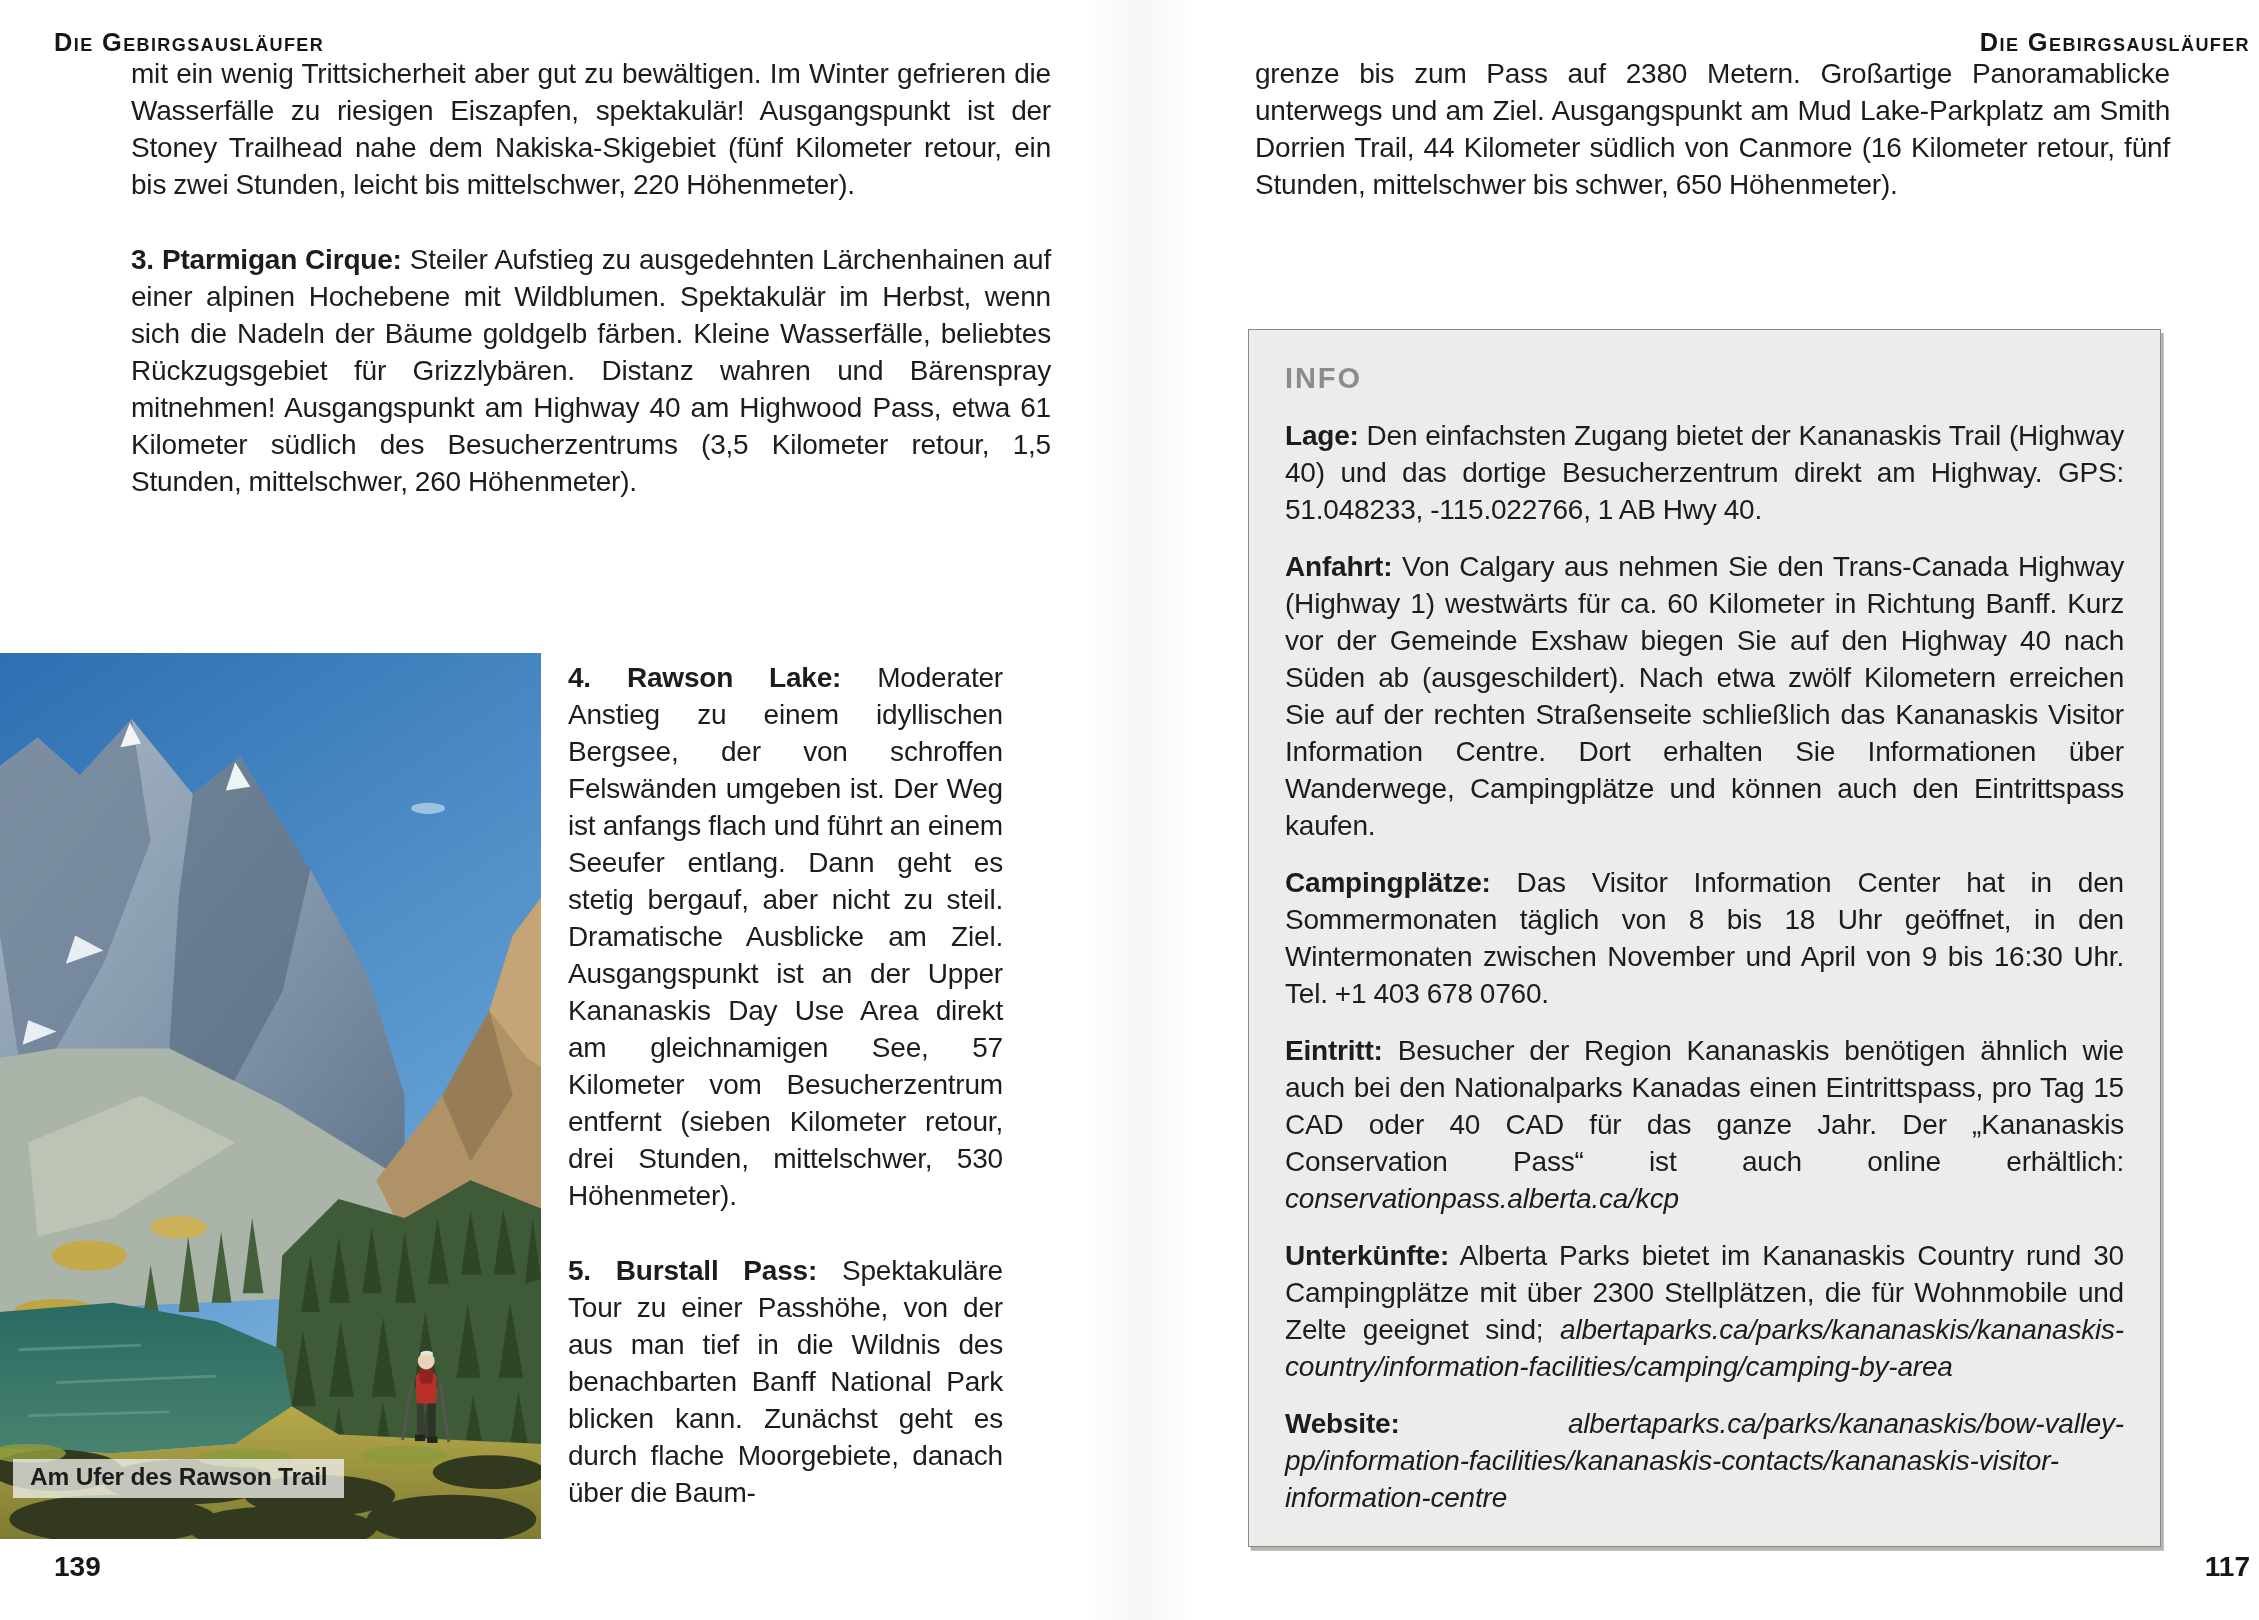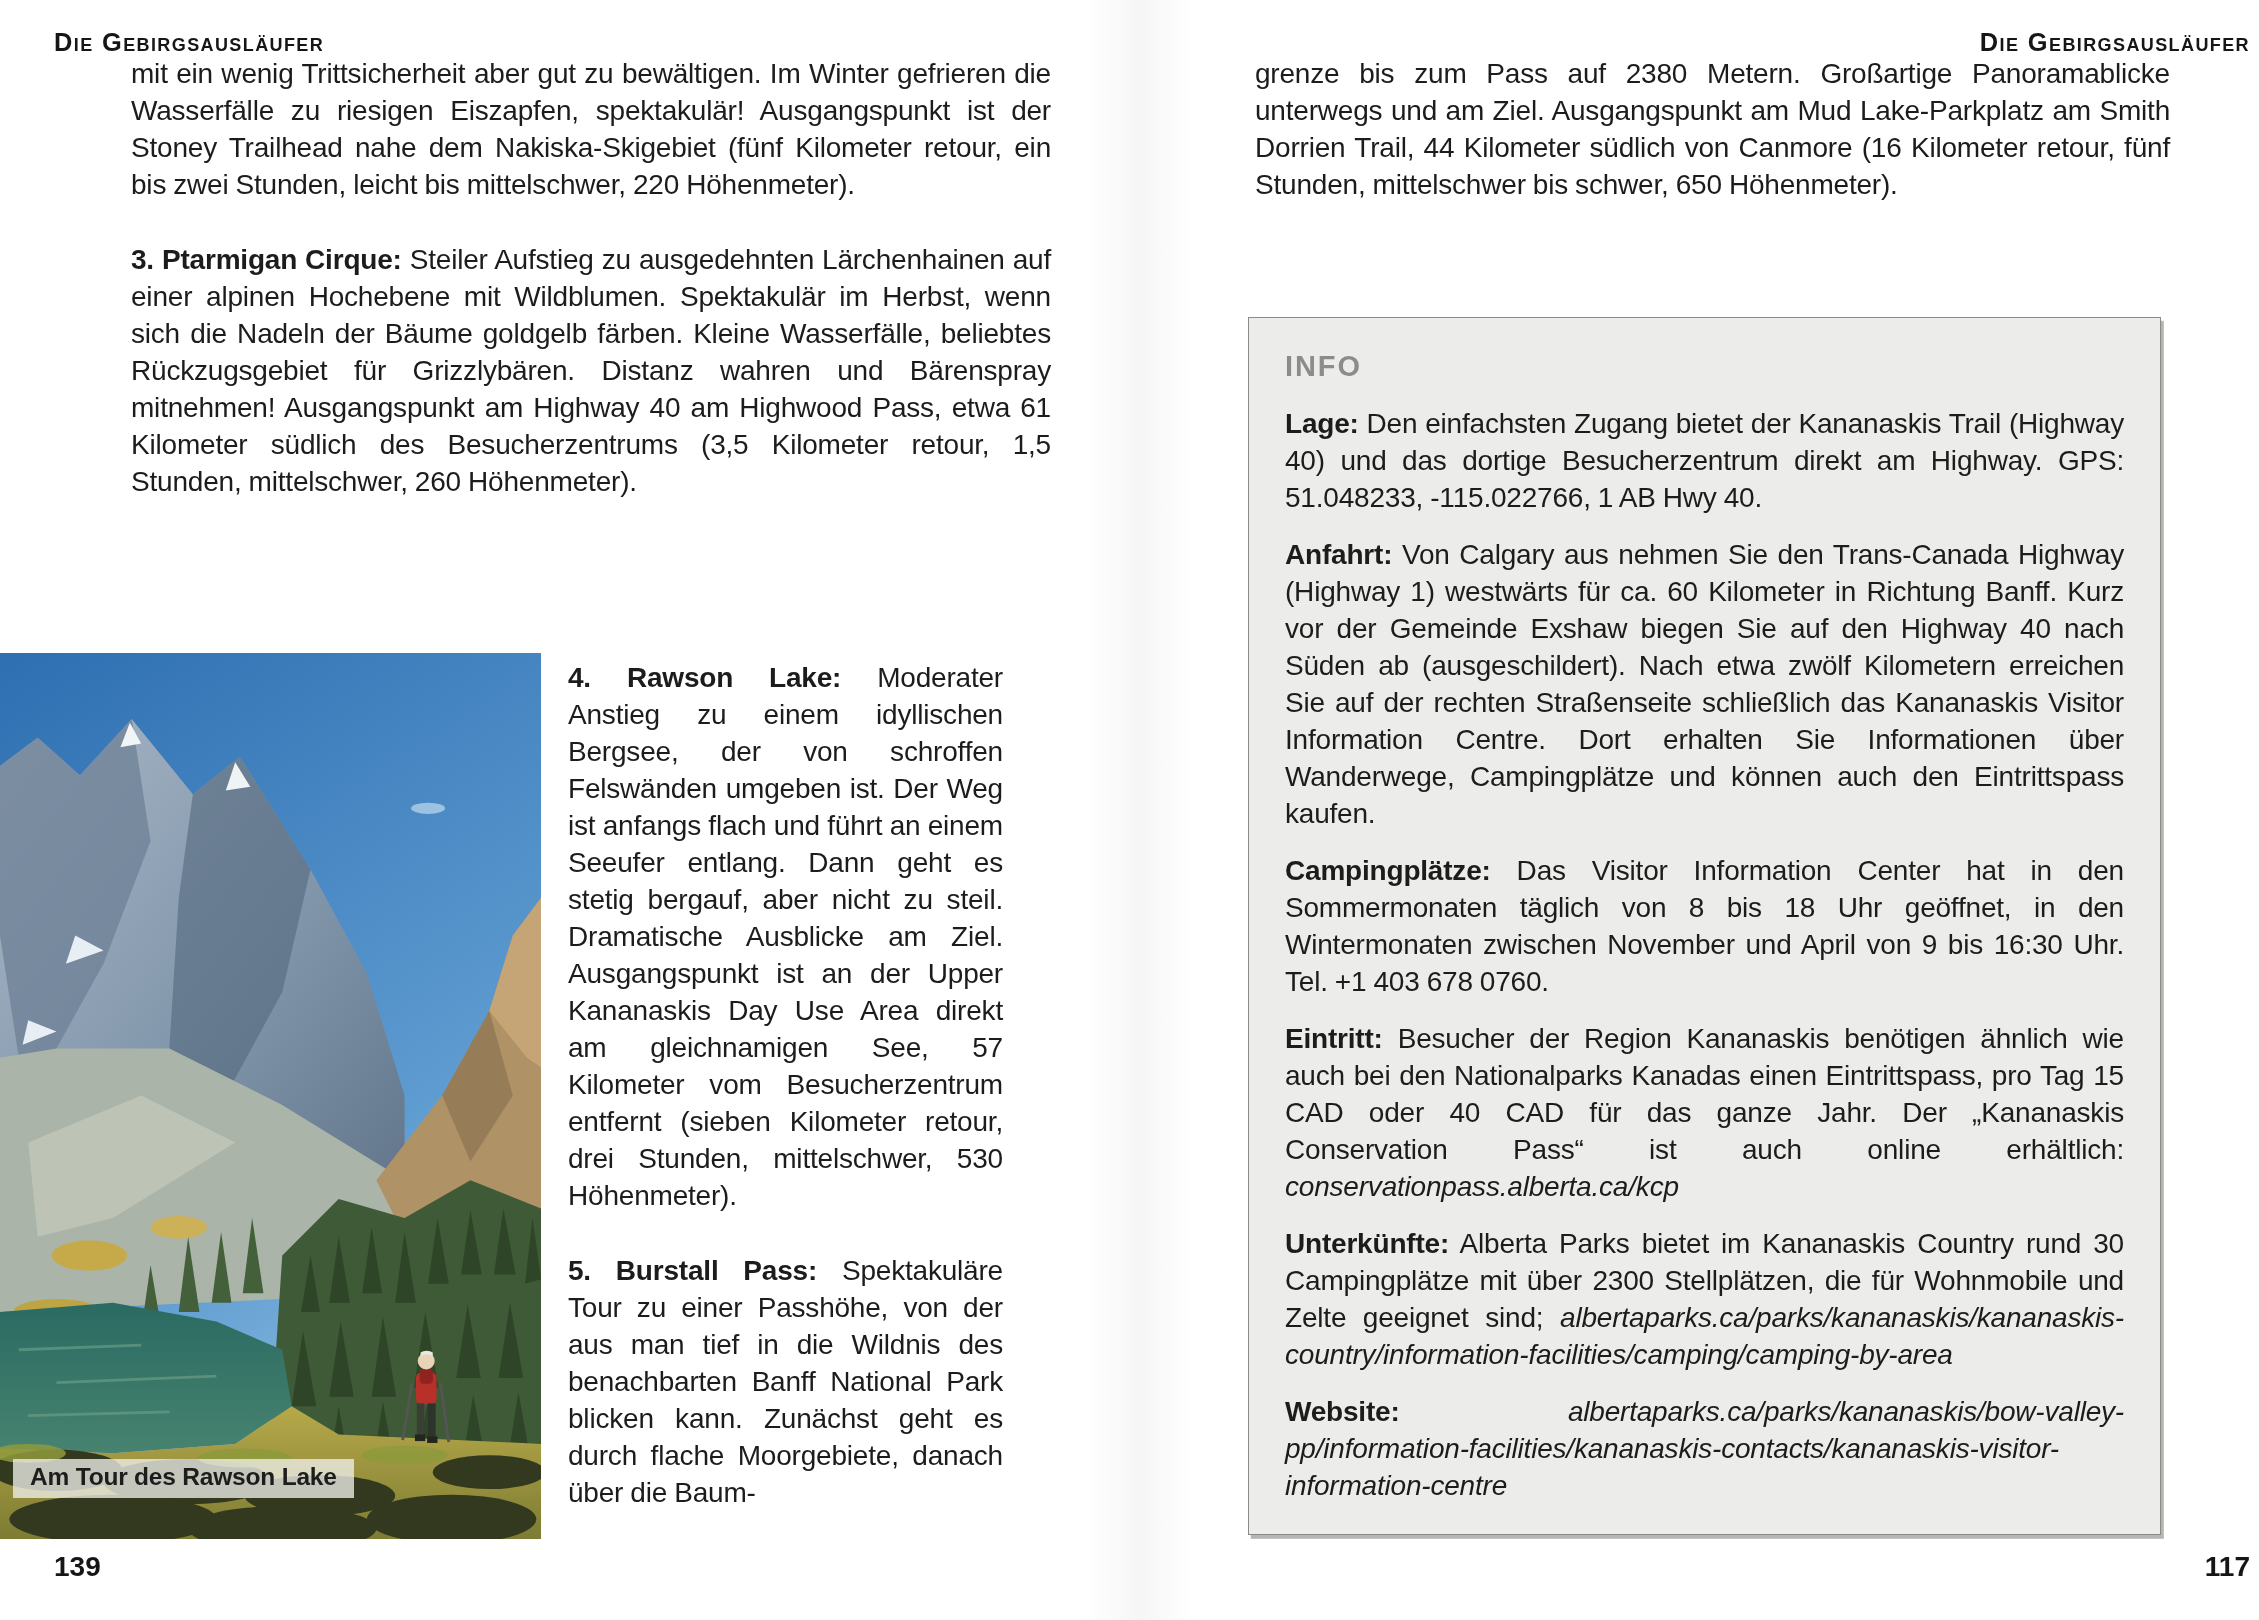--- a/index.html
+++ b/index.html
@@ -45,21 +45,21 @@
   .caption{
     position:absolute;left:13px;bottom:41px;
     background:rgba(238,238,232,0.78);
     padding:4.7px 17px 6.6px 17px;
     font-weight:bold;font-size:24.5px;color:#1d1d1d;letter-spacing:-0.2px;
     white-space:nowrap;
   }
 
   
   .infobox{
-    position:absolute;left:1248px;top:317px;width:913px;height:1218px;
+    position:absolute;left:1248px;top:329px;width:913px;height:1218px;
     background:var(--box-bg,#ececea);
     border:1.9px solid var(--box-border,#8b8b85);
     box-shadow:2.8px 3.8px 0 rgba(90,90,84,0.45);
     box-sizing:border-box;
     padding:28px 36px 28px 36px;
   }
   .infobox .title{
     font-weight:bold;font-size:29px;letter-spacing:1.9px;
     color:var(--box-title,#8c8c8a);
     margin:3.8px 0 22.6px 0;
@@ -192,21 +192,21 @@
         <circle cx="453" cy="752" r="9" fill="#e8d2b8"></circle>
         <path d="M447,747 a9,7 0 0 1 13,0 l0,-4 a9,6 0 0 0 -13,0 z" fill="#e8e8e2"></path>
         <rect x="443" y="797" width="8" height="34" fill="#3a3f35"></rect>
         <rect x="455" y="797" width="8" height="36" fill="#2e332b"></rect>
         <rect x="441" y="830" width="11" height="7" fill="#23261f"></rect>
         <rect x="454" y="832" width="11" height="7" fill="#23261f"></rect>
         <line x1="438" y1="775" x2="428" y2="836" stroke="#555" stroke-width="3"></line>
         <line x1="468" y1="775" x2="477" y2="838" stroke="#555" stroke-width="3"></line>
       </g>
     </svg>
-    <div class="caption">Am Tour des Rawson Lake</div>
+    <div class="caption">Am Ufer des Rawson Trail</div>
   </div>
 
   <div class="col-narrow body-text" id="left-col2">
       <p><span class="lead">4. Rawson Lake:</span> Moderater Anstieg zu einem idyllischen Bergsee, der von schroffen Felswänden umgeben ist. Der Weg ist anfangs flach und führt an einem Seeufer entlang. Dann geht es stetig bergauf, aber nicht zu steil. Dramatische Ausblicke am Ziel. Ausgangspunkt ist an der Upper Kananaskis Day Use Area direkt am gleichnamigen See, 57 Kilometer vom Besucherzentrum entfernt (sieben Kilometer retour, drei Stunden, mittelschwer, 530 Höhenmeter).</p>
       <p><span class="lead">5. Burstall Pass:</span> Spektakuläre Tour zu einer Passhöhe, von der aus man tief in die Wildnis des benachbarten Banff National Park blicken kann. Zunächst geht es durch flache Moorgebiete, danach über die Baum-</p>
     </div>
 
   <div class="col-main-right body-text">
     <p>grenze bis zum Pass auf 2380 Metern. Großartige Panoramablicke unterwegs und am Ziel. Ausgangspunkt am Mud Lake-Parkplatz am Smith Dorrien Trail, 44 Kilometer südlich von Canmore (16 Kilometer retour, fünf Stunden, mittelschwer bis schwer, 650 Höhenmeter).</p>
   </div>

